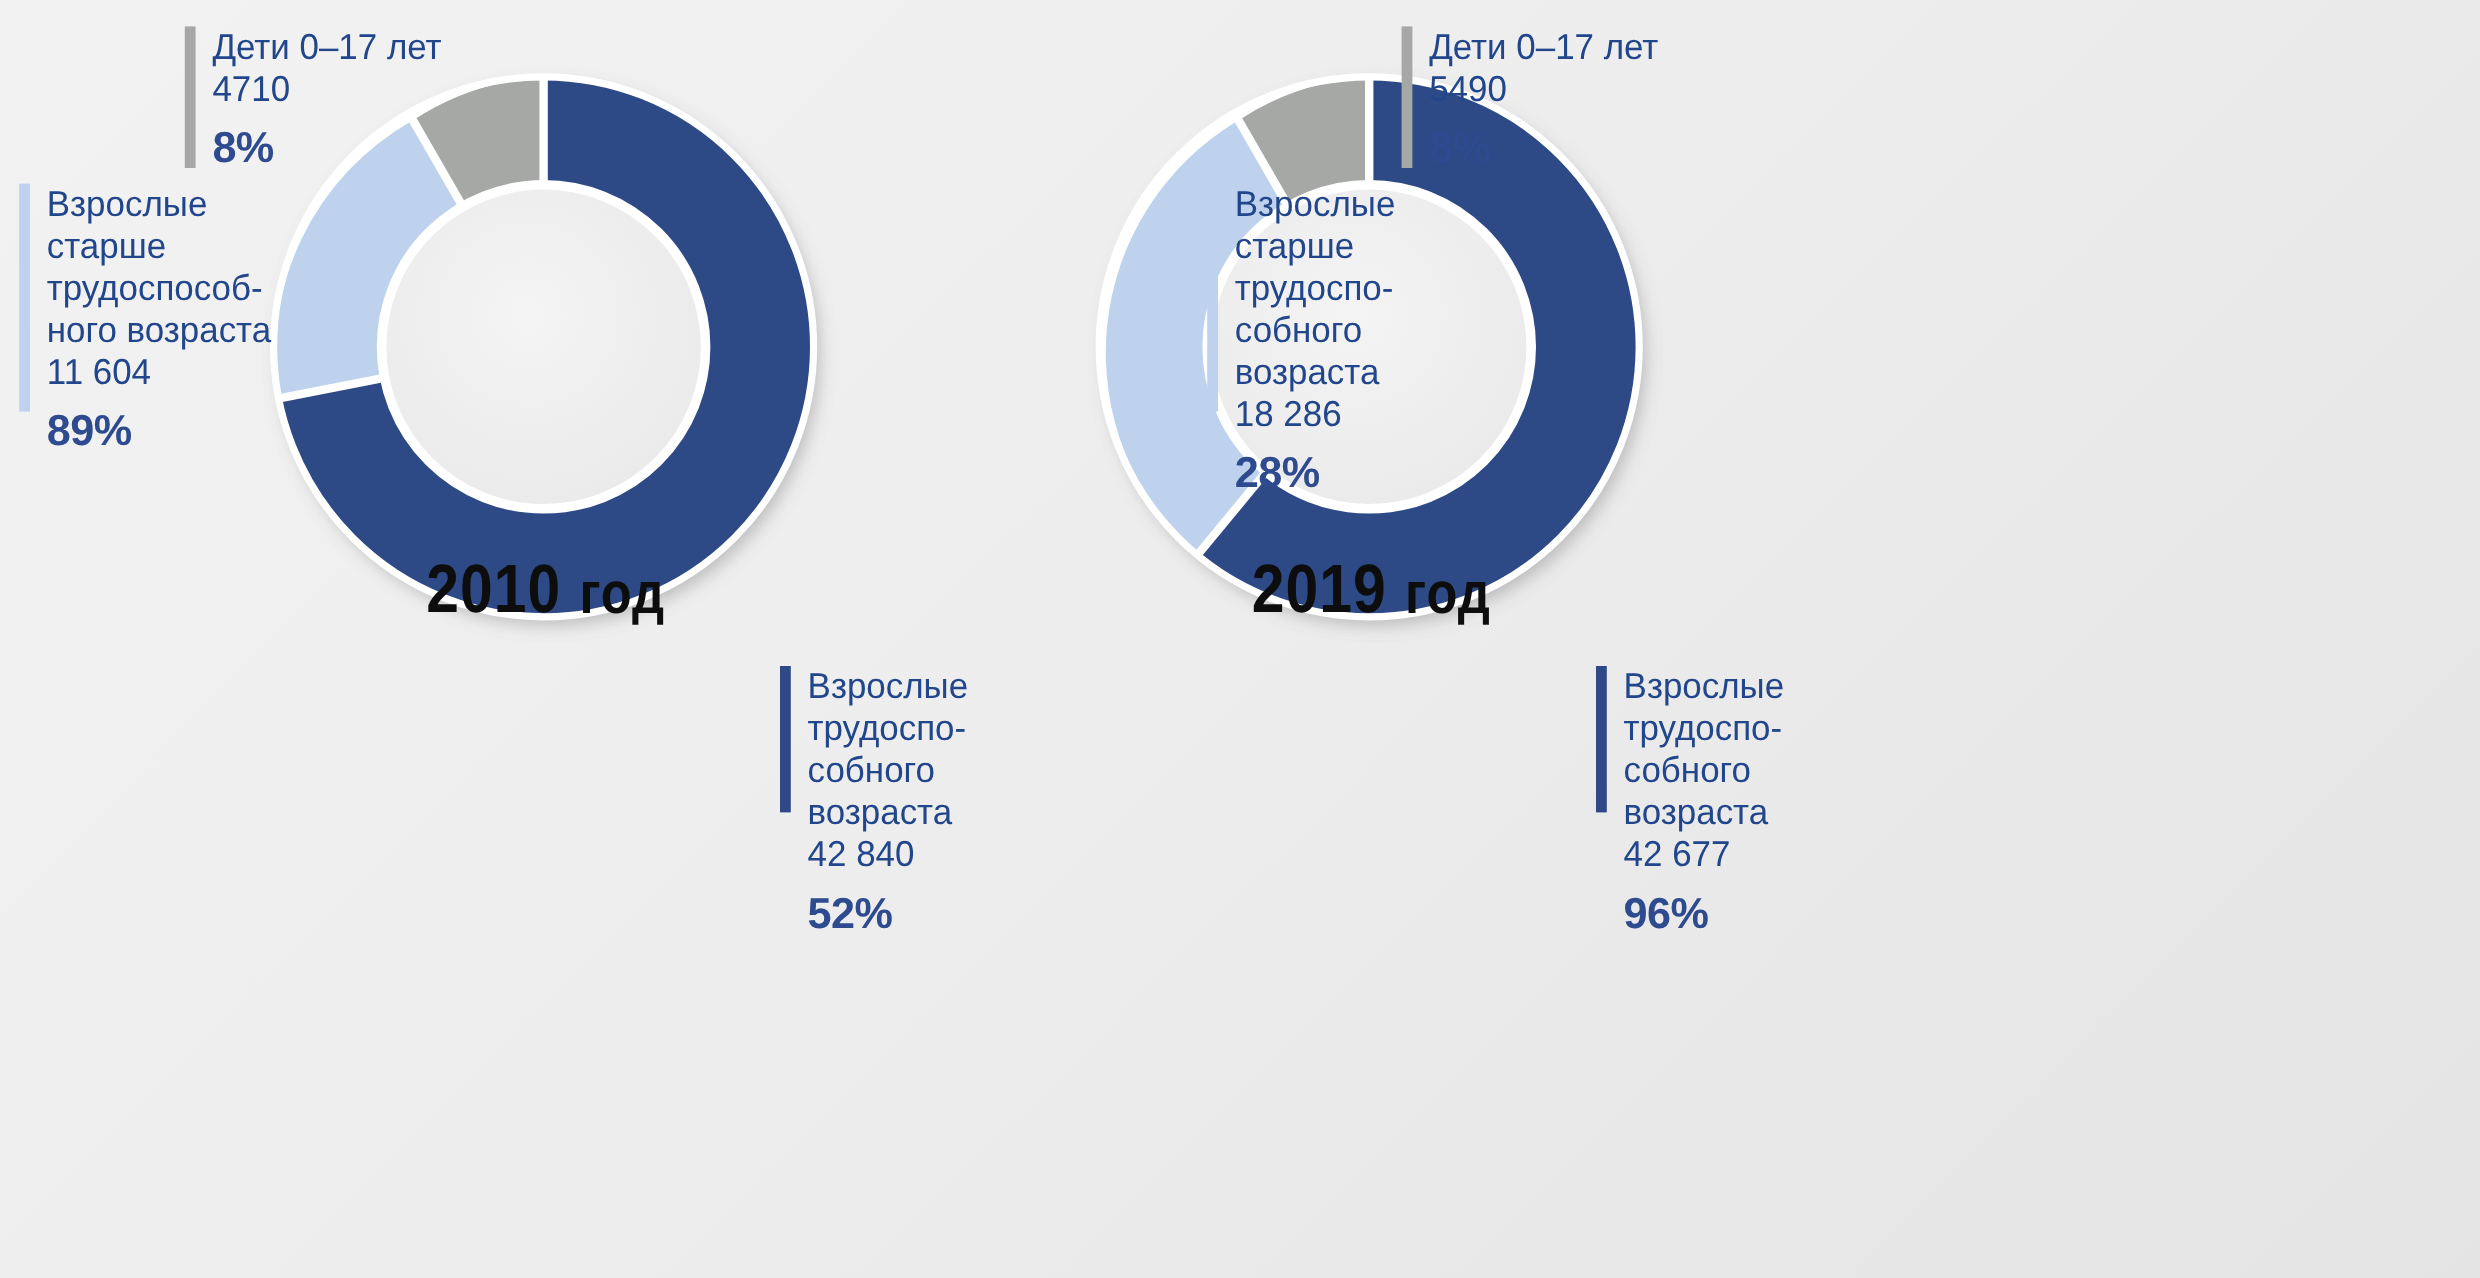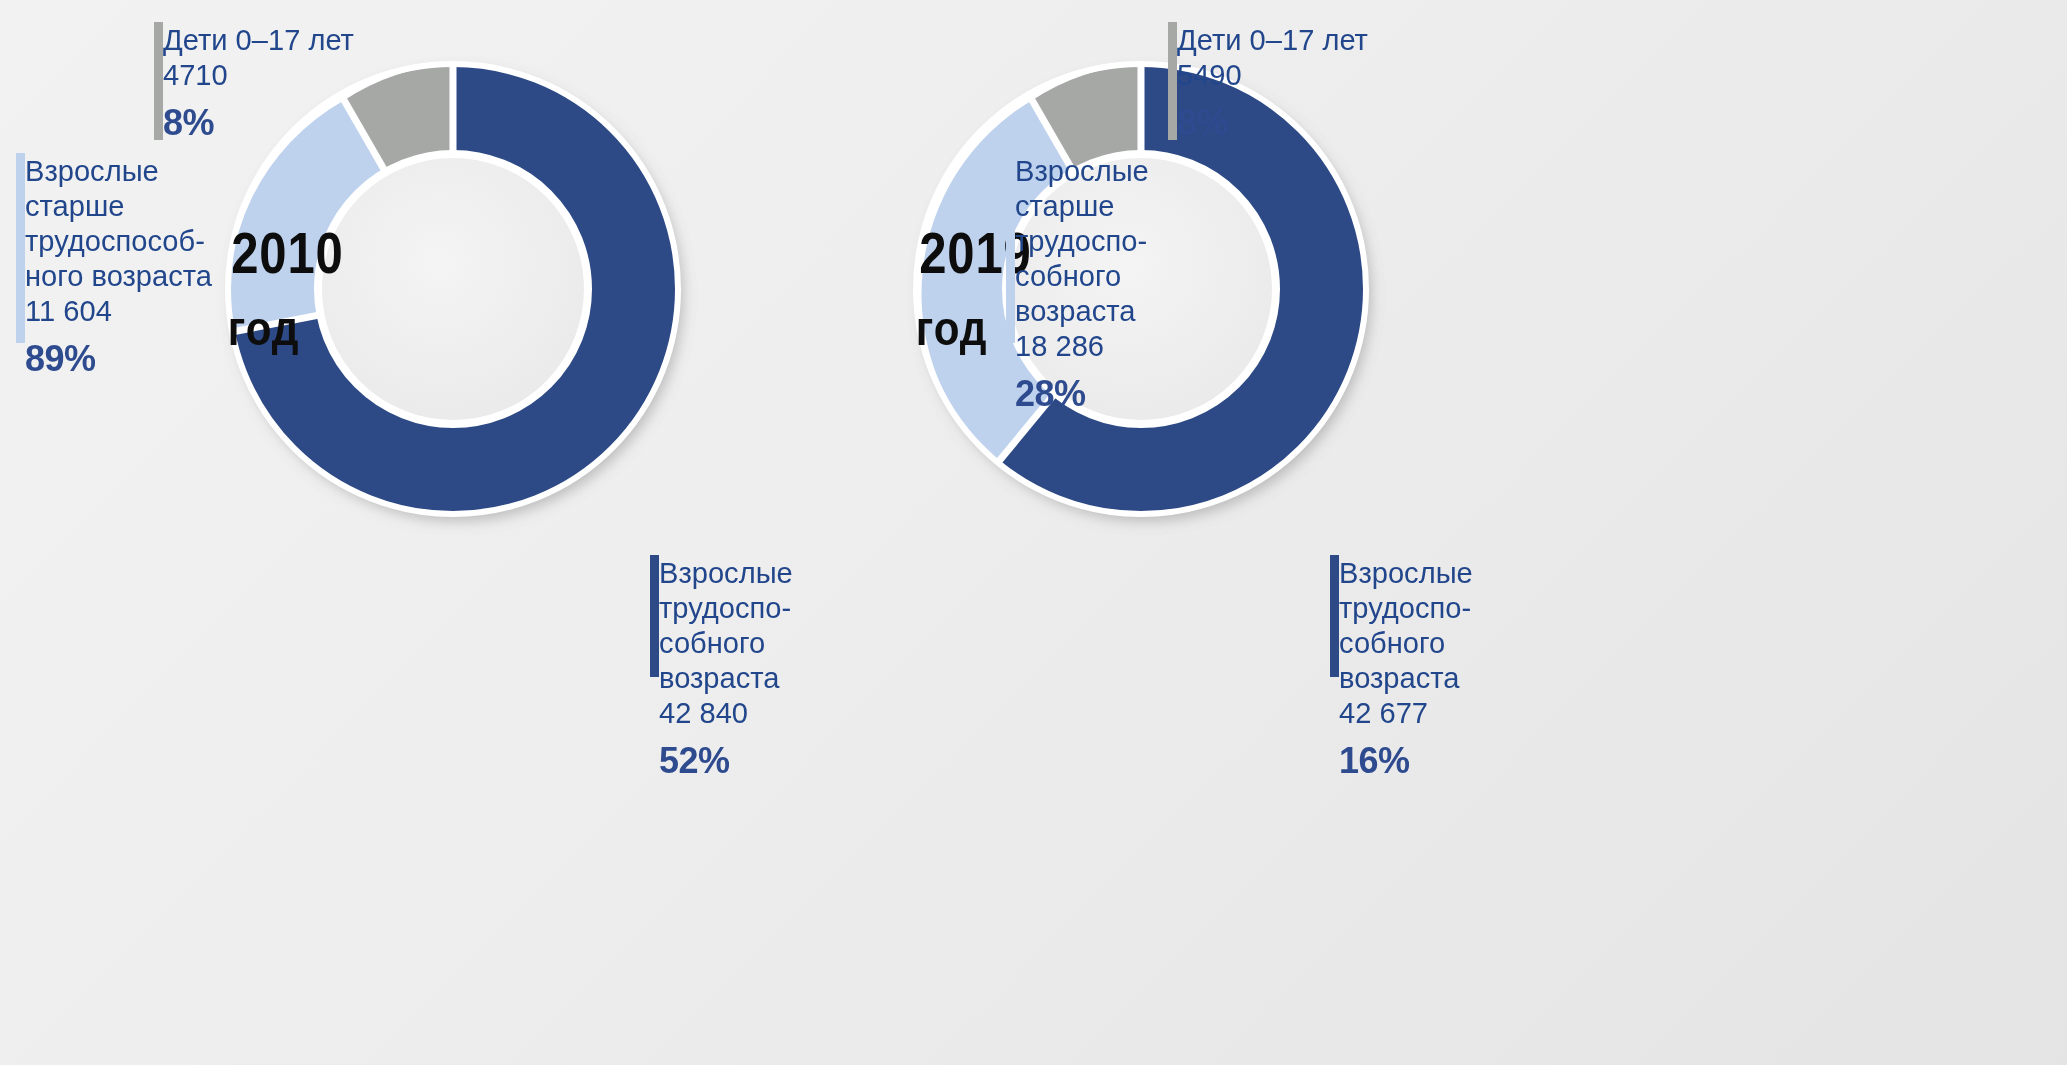--- a/index.html
+++ b/index.html
@@ -12,22 +12,22 @@
   }
   .stage { position:absolute; inset:0; }
 
   
   .donut-wrap { position:absolute; }
   .donut-wrap svg { display:block; overflow:visible; }
 
   .center-text {
     position:absolute;
     left:0; top:0; width:100%; height:100%;
-    display:flex; flex-direction:column;
-    align-items:flex-start; justify-content:center;
+    display:flex; flex-direction:row;
+    align-items:flex-end; justify-content:center;
     pointer-events:none;
   }
   .center-year {
     font-family:"Liberation Sans", sans-serif;
     font-weight:700;
     font-size:57px;
     letter-spacing:1px;
     color:#0d0d0d;
     line-height:1.0;
     transform:scaleX(0.86);
@@ -37,21 +37,21 @@
     font-weight:700;
     font-size:49px;
     letter-spacing:1px;
     color:#0d0d0d;
     margin-top:22px;
     line-height:1.0;
     transform:scaleX(0.86);
   }
 
   
-  .legend { position:absolute; display:flex; }
+  .legend { position:absolute; display:flex; gap:14px; }
   .legend-bar {
     width:9px;
     flex:0 0 9px;
     border-radius:0;
   }
   .legend-body { display:flex; flex-direction:column; }
   .legend-line {
     font-size:30px;
     line-height:35px;
     color:#21468b;
@@ -208,17 +208,17 @@
   </div>
 
   <div class="legend" style="left:1330px; top:555px;">
     <div class="legend-bar" style="height:122px; background:#2d4a86;"></div>
     <div class="legend-body">
       <div class="legend-line">Взрослые</div>
       <div class="legend-line">трудоспо-</div>
       <div class="legend-line">собного</div>
       <div class="legend-line">возраста</div>
       <div class="legend-line">42 677</div>
-      <div class="legend-pct">16%</div>
+      <div class="legend-pct">96%</div>
     </div>
   </div>
 
 </div>
 
 </body></html>

